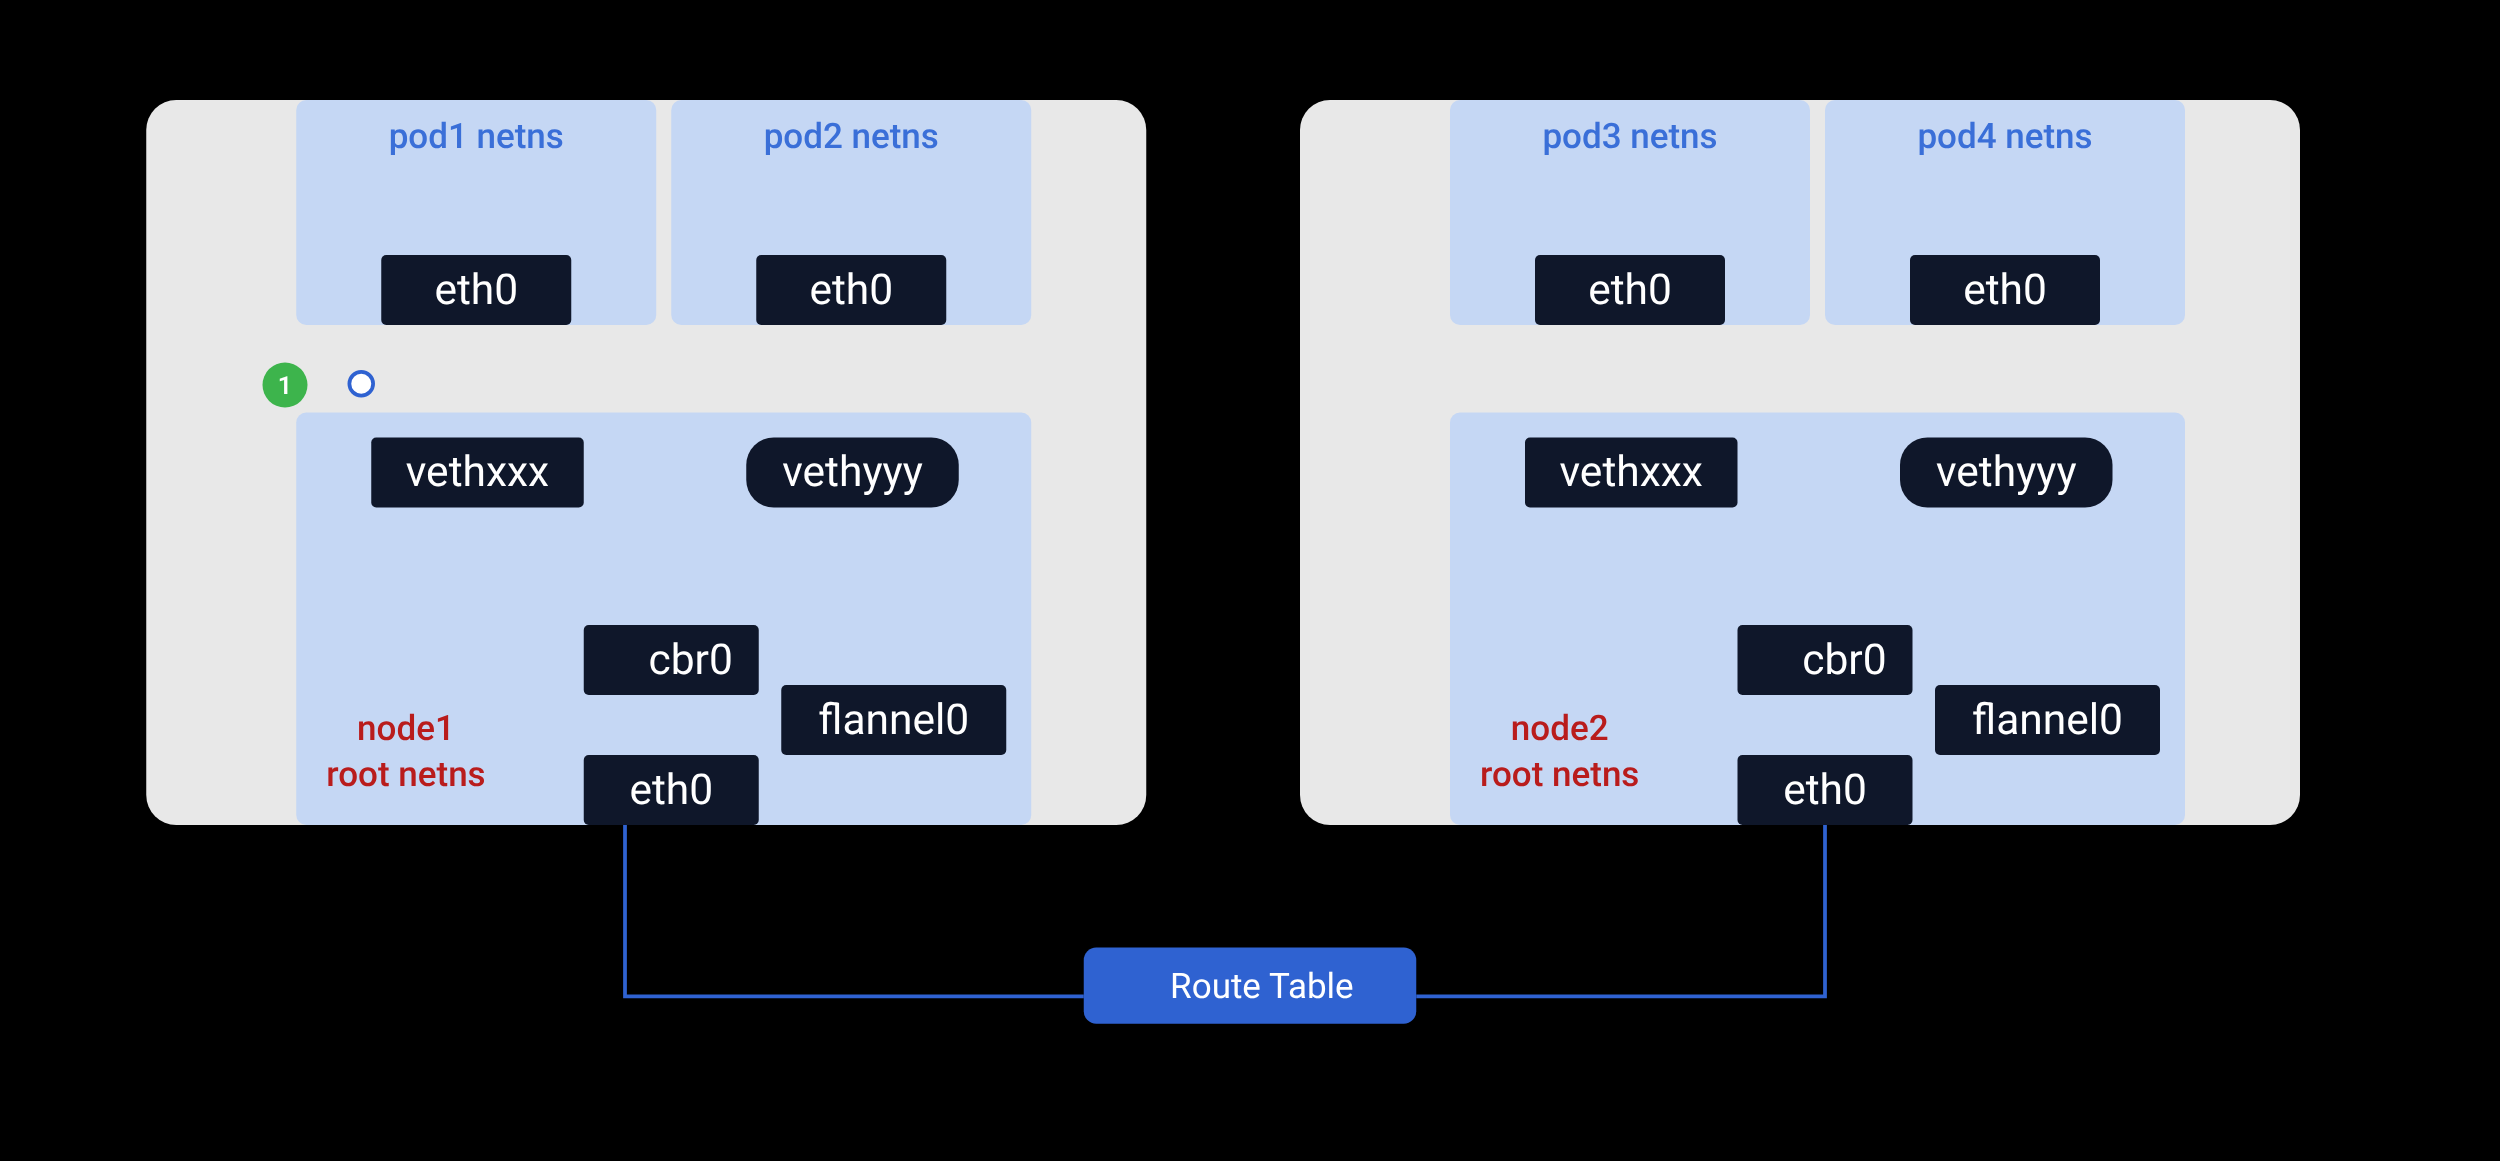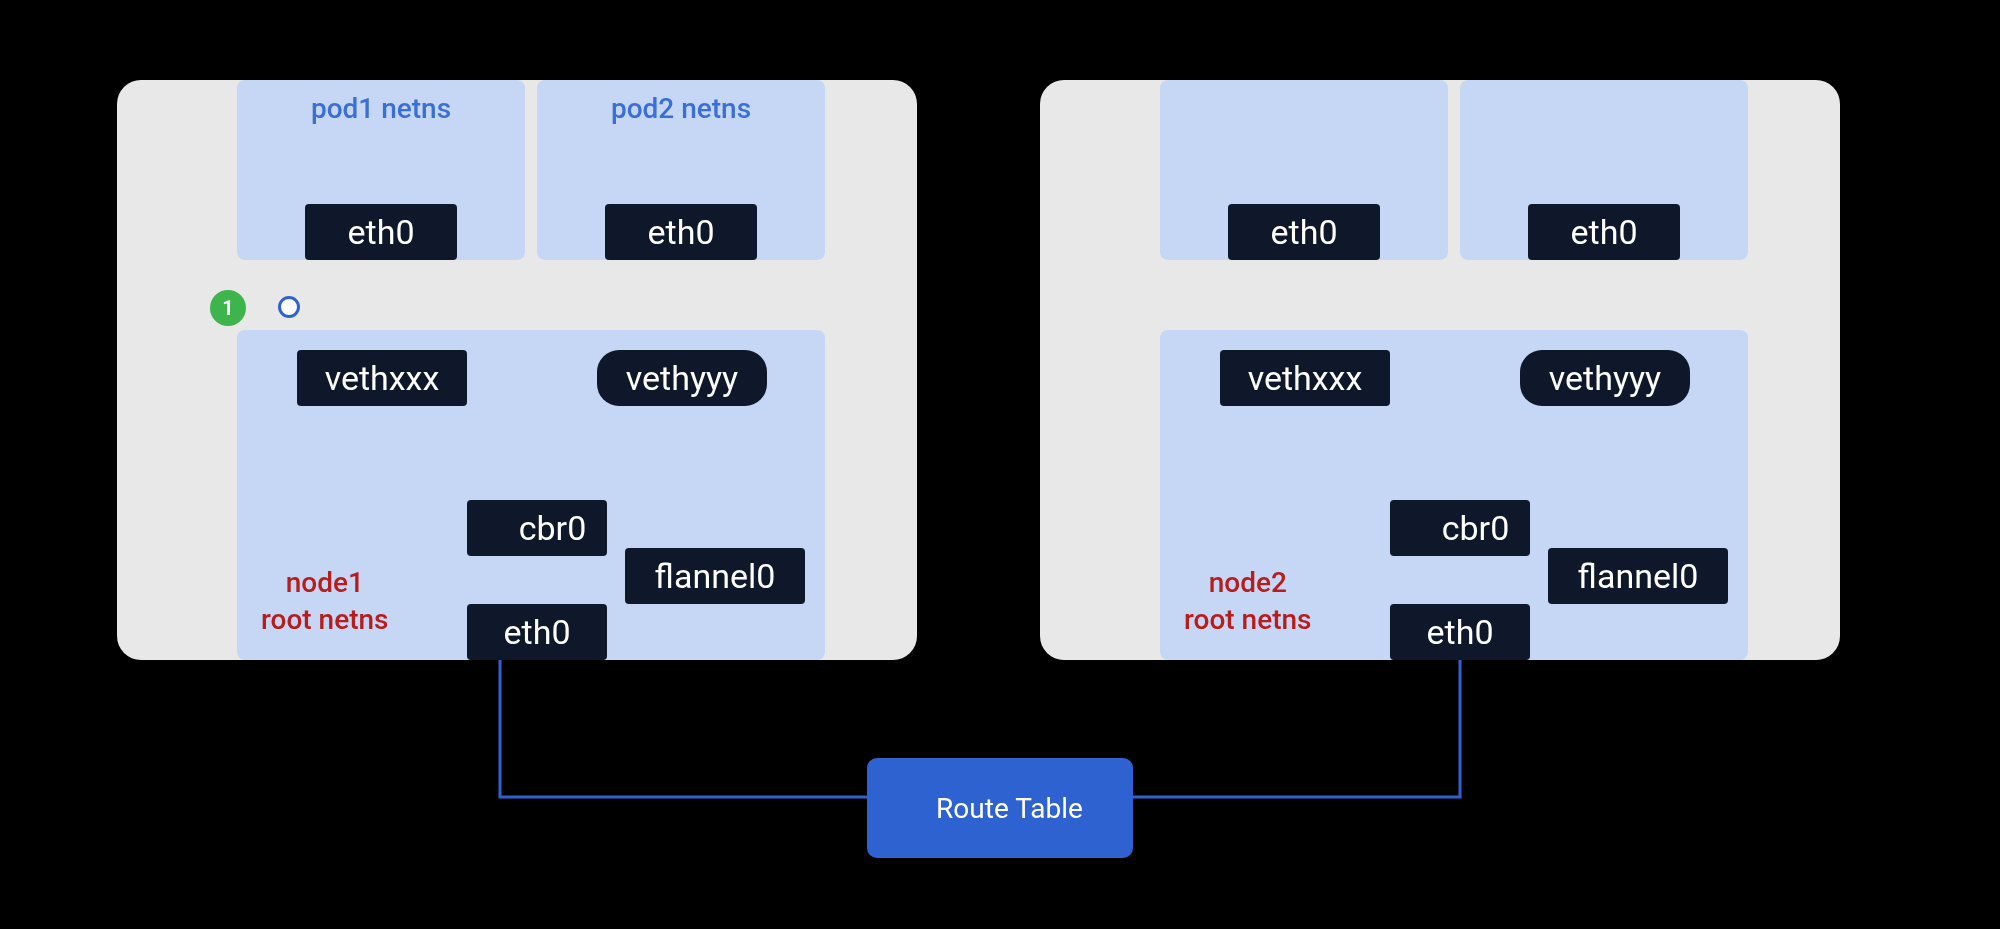--- a/index.html
+++ b/index.html
@@ -107,21 +107,21 @@
   .route-table {
     position: absolute;
     background: #2f62d1;
     color: #fff;
     display: flex;
     align-items: center;
     justify-content: center;
     font-size: 28px;
     border-radius: 10px;
     width: 266px;
-    height: 100px;
+    height: 61px;
     left: 867px;
     top: 758px;
     padding-left: 19px;
   }
 
   .annotation-badge {
     position: absolute;
     width: 36px;
     height: 36px;
     border-radius: 50%;
@@ -193,23 +193,25 @@
       <div class="root-label" style="white-space:pre;">node1
 root netns</div>
     </div>
   </div>
 
   <div class="annotation-badge">1</div>
   <div class="annotation-dot"></div>
 
   <div class="node-card right">
     <div class="pod-box p1">
+      <div class="pod-label">pod3 netns</div>
       <div class="iface-box iface-eth0-pod">eth0</div>
     </div>
     <div class="pod-box p2">
+      <div class="pod-label">pod4 netns</div>
       <div class="iface-box iface-eth0-pod">eth0</div>
     </div>
     <div class="root-netns">
       <div class="iface-box veth-box v1">vethxxx</div>
       <div class="iface-box veth-box v2">vethyyy</div>
       <div class="iface-box cbr0-box">cbr0</div>
       <div class="iface-box flannel0-box">flannel0</div>
       <div class="iface-box eth0-root-box">eth0</div>
       <div class="root-label" style="white-space:pre;">node2
 root netns</div>

